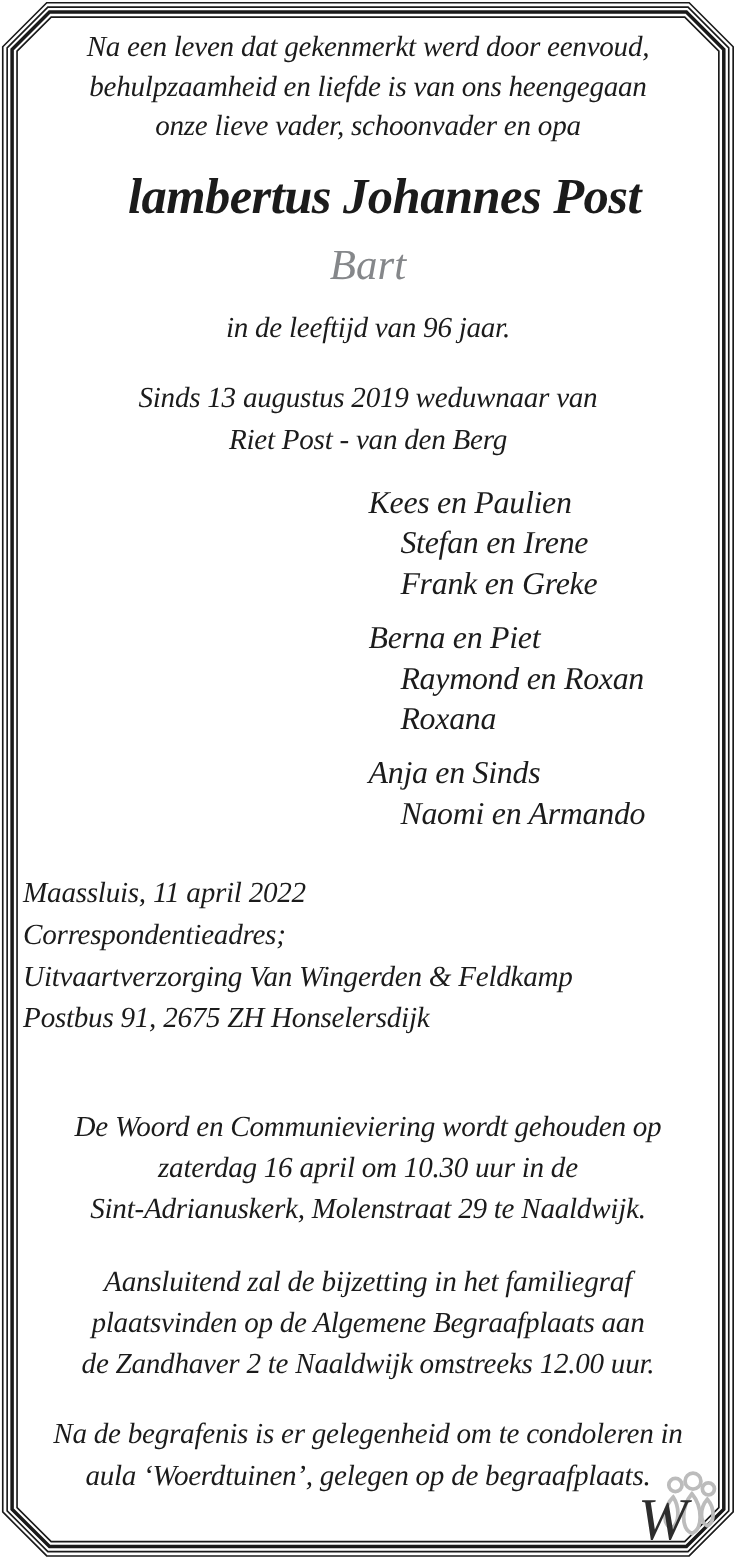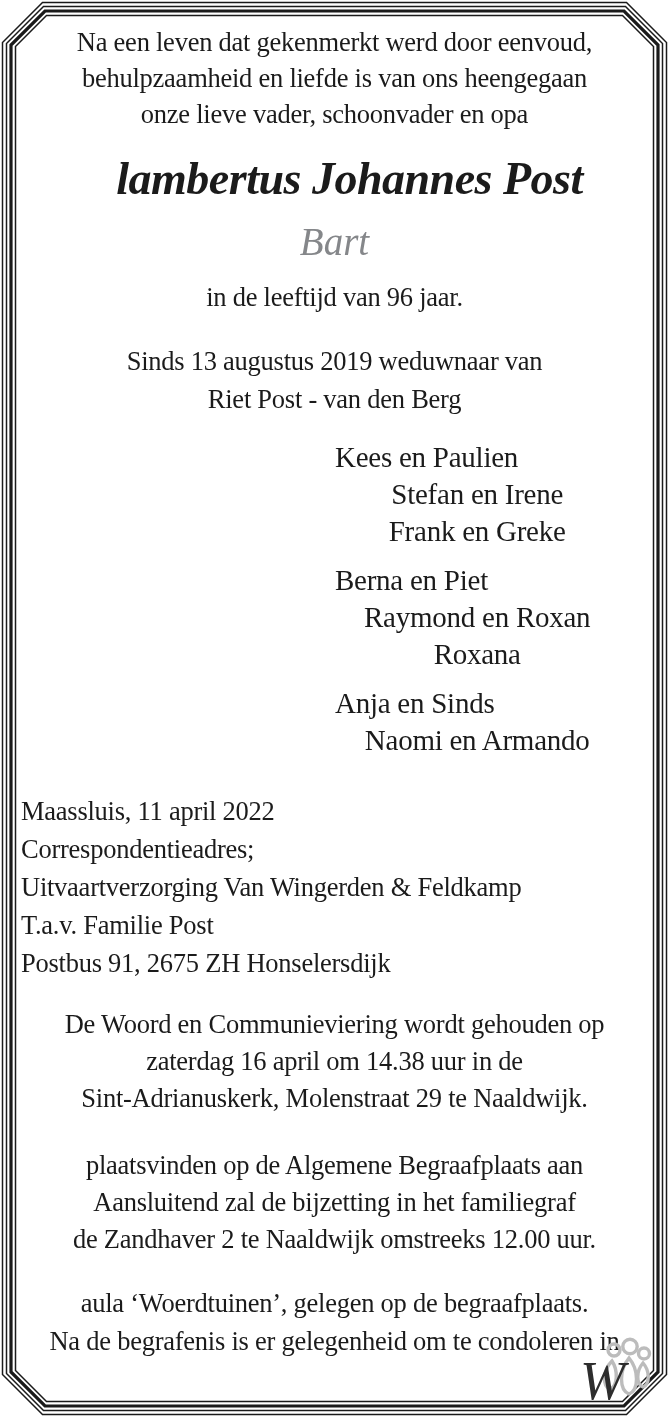--- a/index.html
+++ b/index.html
@@ -20,20 +20,21 @@
     position: absolute;
     inset: 0;
     width: 100%;
     height: 100%;
     pointer-events: none;
   }
   .block {
     position: absolute;
     left: 0;
     right: 0;
+    font-style: italic;
   }
   .center { text-align: center; }
   .body-text {
     font-size: 26.5px;
     line-height: 37px;
     letter-spacing: -0.25px;
     white-space: nowrap;
   }
   .intro       { top: 24px;  line-height: 36px; }
   .full-name   { top: 150px; font-size: 46px; font-style: italic; font-weight: bold;
@@ -45,21 +46,21 @@
   .family {
     top: 439px;
     left: 335px;
     right: auto;
     font-size: 29px;
     line-height: 37px;
     letter-spacing: -0.25px;
     white-space: nowrap;
   }
   .family-group { margin-bottom: 12px; }
-  .family-child { padding-left: 29px; text-align: center; }
+  .family-child { padding-left: 29px; }
   .correspondence {
     top: 792px;
     left: 21px;
     right: auto;
     line-height: 38px;
   }
   .service     { top: 1006px; }
   .burial      { top: 1147px; }
   .condolence  { top: 1284px; line-height: 38px; }
   .logo {
@@ -118,39 +119,38 @@
     <div class="family-group">
       <div>Anja en Sinds</div>
       <div class="family-child">Naomi en Armando</div>
     </div>
   </div>
 
   <div class="block body-text correspondence">
     <div>Maassluis, 11 april 2022</div>
     <div>Correspondentieadres;</div>
     <div>Uitvaartverzorging Van Wingerden &amp; Feldkamp</div>
-    <div>T.a.v. Familie Post</div>
     <div>Postbus 91, 2675 ZH Honselersdijk</div>
   </div>
 
   <div class="block center body-text service">
     <div>De Woord en Communieviering wordt gehouden op</div>
-    <div>zaterdag 16 april om 14.38 uur in de</div>
+    <div>zaterdag 16 april om 10.30 uur in de</div>
     <div>Sint-Adrianuskerk, Molenstraat 29 te Naaldwijk.</div>
   </div>
 
   <div class="block center body-text burial">
+    <div>Aansluitend zal de bijzetting in het familiegraf</div>
     <div>plaatsvinden op de Algemene Begraafplaats aan</div>
-    <div>Aansluitend zal de bijzetting in het familiegraf</div>
     <div>de Zandhaver 2 te Naaldwijk omstreeks 12.00 uur.</div>
   </div>
 
   <div class="block center body-text condolence">
+    <div>Na de begrafenis is er gelegenheid om te condoleren in</div>
     <div>aula ‘Woerdtuinen’, gelegen op de begraafplaats.</div>
-    <div>Na de begrafenis is er gelegenheid om te condoleren in</div>
   </div>
 
   <svg class="logo" viewBox="0 0 76 76">
     <g fill="none" stroke="#bcbcbc" stroke-width="3.4">
       <circle cx="32" cy="13" r="6"></circle>
       <circle cx="48" cy="9.5" r="7.2"></circle>
       <circle cx="62" cy="16.5" r="5.5"></circle>
       <path d="M30 24 C21 33 20 49 28 52 C36 49 36 33 30 24 Z"></path>
       <path d="M47 21 C37 33 37 53 47 57 C57 53 57 33 47 21 Z"></path>
       <path d="M61 26 C54 34 54 47 61 50 C68 47 68 34 61 26 Z"></path>

